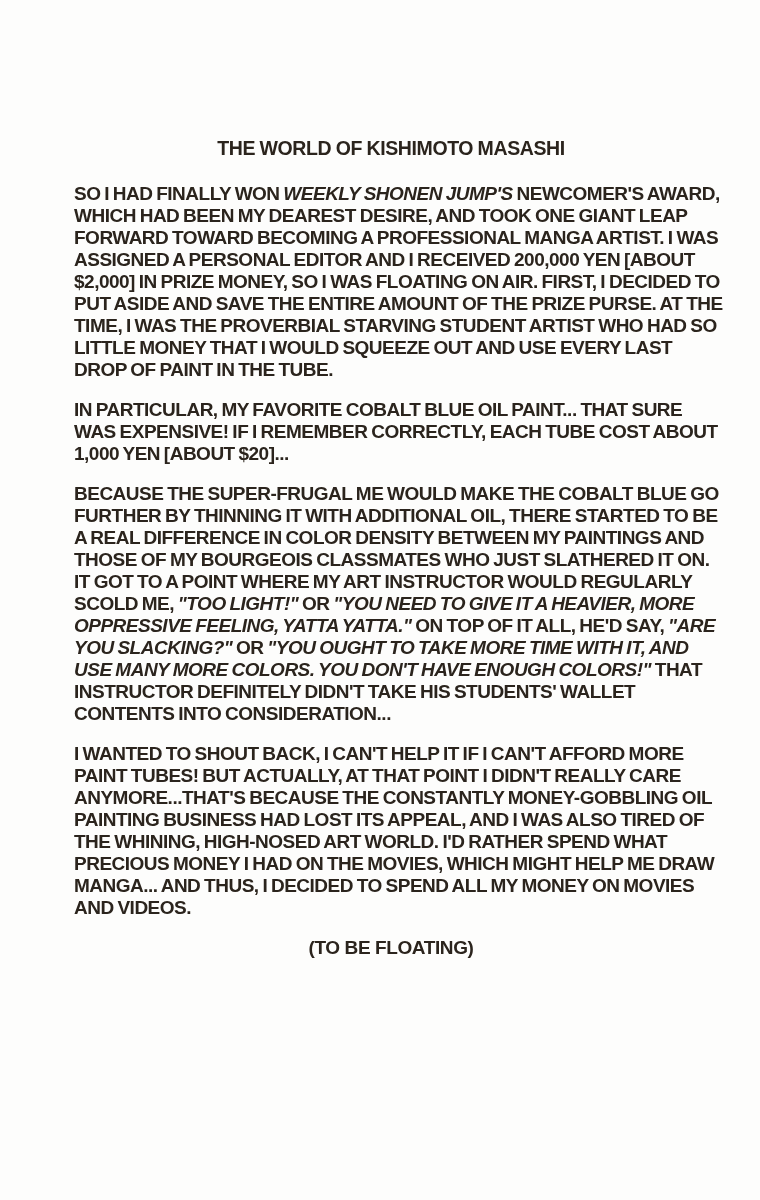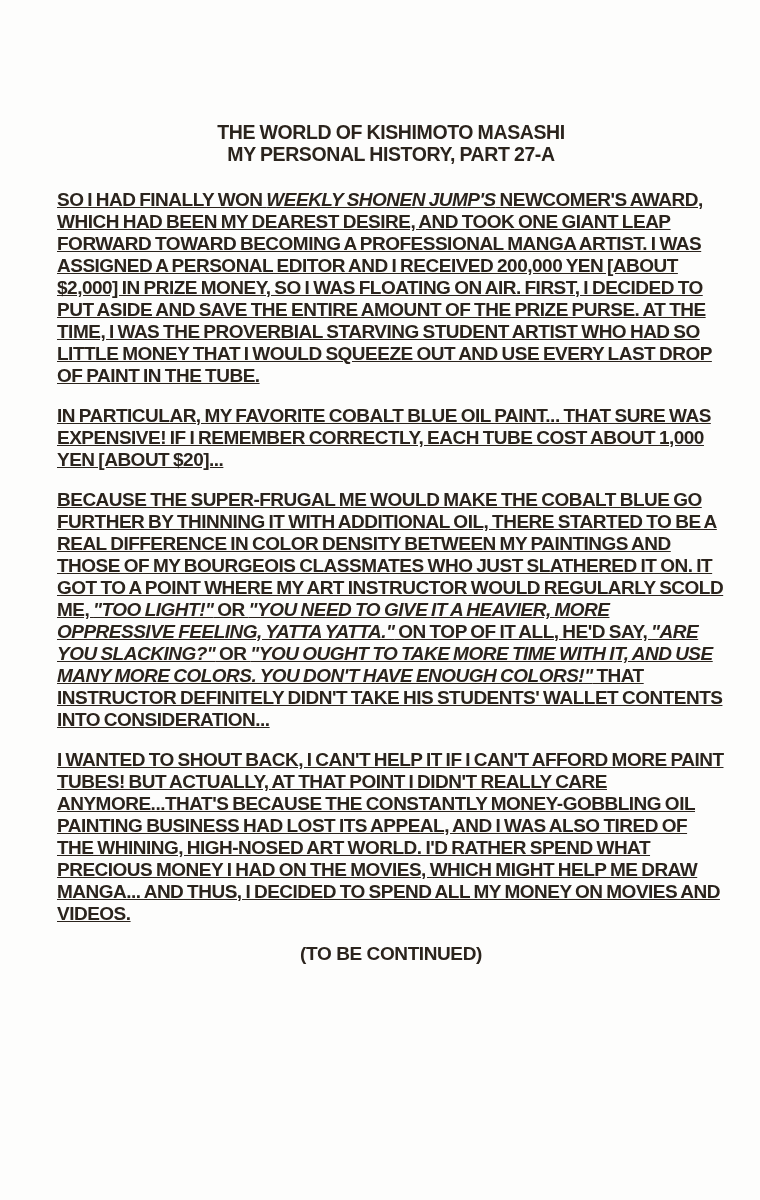--- a/index.html
+++ b/index.html
@@ -14,39 +14,38 @@
     background: #fdfdfc;
     overflow: hidden;
     font-family: "Liberation Sans", sans-serif;
     font-weight: 700;
     color: #2b241d;
     -webkit-font-smoothing: antialiased;
   }
   .column {
     position: absolute;
     left: 57px;
-    top: 121px;
+    top: 137px;
     width: 668px;
   }
   .title {
     text-align: center;
     font-size: 19.5px;
     line-height: 22px;
     letter-spacing: -0.4px;
     word-spacing: -0.5px;
     margin-bottom: 24px;
   }
   .body p {
-    margin: 18px 0 0 0;
+    margin: 18px 0 0 17px;
     font-size: 19px;
     line-height: 22px;
     letter-spacing: -0.5px;
     word-spacing: -1px;
     text-align: left;
-    text-decoration: underline;
   }
   .body p:first-child {
     margin-top: 0;
   }
   .body em {
     font-style: italic;
   }
   .tbc {
     text-align: center;
     margin-top: 18px;
@@ -55,23 +54,22 @@
     letter-spacing: -0.4px;
   }
 </style>
 </head>
 <body>
 
 <div class="page">
   <div class="column">
     <header class="title">
       <div>THE WORLD OF KISHIMOTO MASASHI</div>
-      <div>MY PERSONAL HISTORY, PART 27-A</div>
     </header>
     <main class="body">
         <p><span>SO I HAD FINALLY WON </span><em>WEEKLY SHONEN JUMP'S</em><span> NEWCOMER'S AWARD, WHICH HAD BEEN MY DEAREST DESIRE, AND TOOK ONE GIANT LEAP FORWARD TOWARD BECOMING A PROFESSIONAL MANGA ARTIST. I WAS ASSIGNED A PERSONAL EDITOR AND I RECEIVED 200,000 YEN [ABOUT $2,000] IN PRIZE MONEY, SO I WAS FLOATING ON AIR. FIRST, I DECIDED TO PUT ASIDE AND SAVE THE ENTIRE AMOUNT OF THE PRIZE PURSE. AT THE TIME, I WAS THE PROVERBIAL STARVING STUDENT ARTIST WHO HAD SO LITTLE MONEY THAT I WOULD SQUEEZE OUT AND USE EVERY LAST DROP OF PAINT IN THE TUBE.</span></p>
         <p><span>IN PARTICULAR, MY FAVORITE COBALT BLUE OIL PAINT... THAT SURE WAS EXPENSIVE! IF I REMEMBER CORRECTLY, EACH TUBE COST ABOUT 1,000 YEN [ABOUT $20]...</span></p>
         <p><span>BECAUSE THE SUPER-FRUGAL ME WOULD MAKE THE COBALT BLUE GO FURTHER BY THINNING IT WITH ADDITIONAL OIL, THERE STARTED TO BE A REAL DIFFERENCE IN COLOR DENSITY BETWEEN MY PAINTINGS AND THOSE OF MY BOURGEOIS CLASSMATES WHO JUST SLATHERED IT ON. IT GOT TO A POINT WHERE MY ART INSTRUCTOR WOULD REGULARLY SCOLD ME, </span><em>"TOO LIGHT!"</em><span> OR </span><em>"YOU NEED TO GIVE IT A HEAVIER, MORE OPPRESSIVE FEELING, YATTA YATTA."</em><span> ON TOP OF IT ALL, HE'D SAY, </span><em>"ARE YOU SLACKING?"</em><span> OR </span><em>"YOU OUGHT TO TAKE MORE TIME WITH IT, AND USE MANY MORE COLORS. YOU DON'T HAVE ENOUGH COLORS!"</em><span> THAT INSTRUCTOR DEFINITELY DIDN'T TAKE HIS STUDENTS' WALLET CONTENTS INTO CONSIDERATION...</span></p>
         <p><span>I WANTED TO SHOUT BACK, I CAN'T HELP IT IF I CAN'T AFFORD MORE PAINT TUBES! BUT ACTUALLY, AT THAT POINT I DIDN'T REALLY CARE ANYMORE...THAT'S BECAUSE THE CONSTANTLY MONEY-GOBBLING OIL PAINTING BUSINESS HAD LOST ITS APPEAL, AND I WAS ALSO TIRED OF THE WHINING, HIGH-NOSED ART WORLD. I'D RATHER SPEND WHAT PRECIOUS MONEY I HAD ON THE MOVIES, WHICH MIGHT HELP ME DRAW MANGA... AND THUS, I DECIDED TO SPEND ALL MY MONEY ON MOVIES AND VIDEOS.</span></p>
       </main>
-    <footer class="tbc">(TO BE CONTINUED)</footer>
+    <footer class="tbc">(TO BE FLOATING)</footer>
   </div>
 </div>
 
 </body></html>

